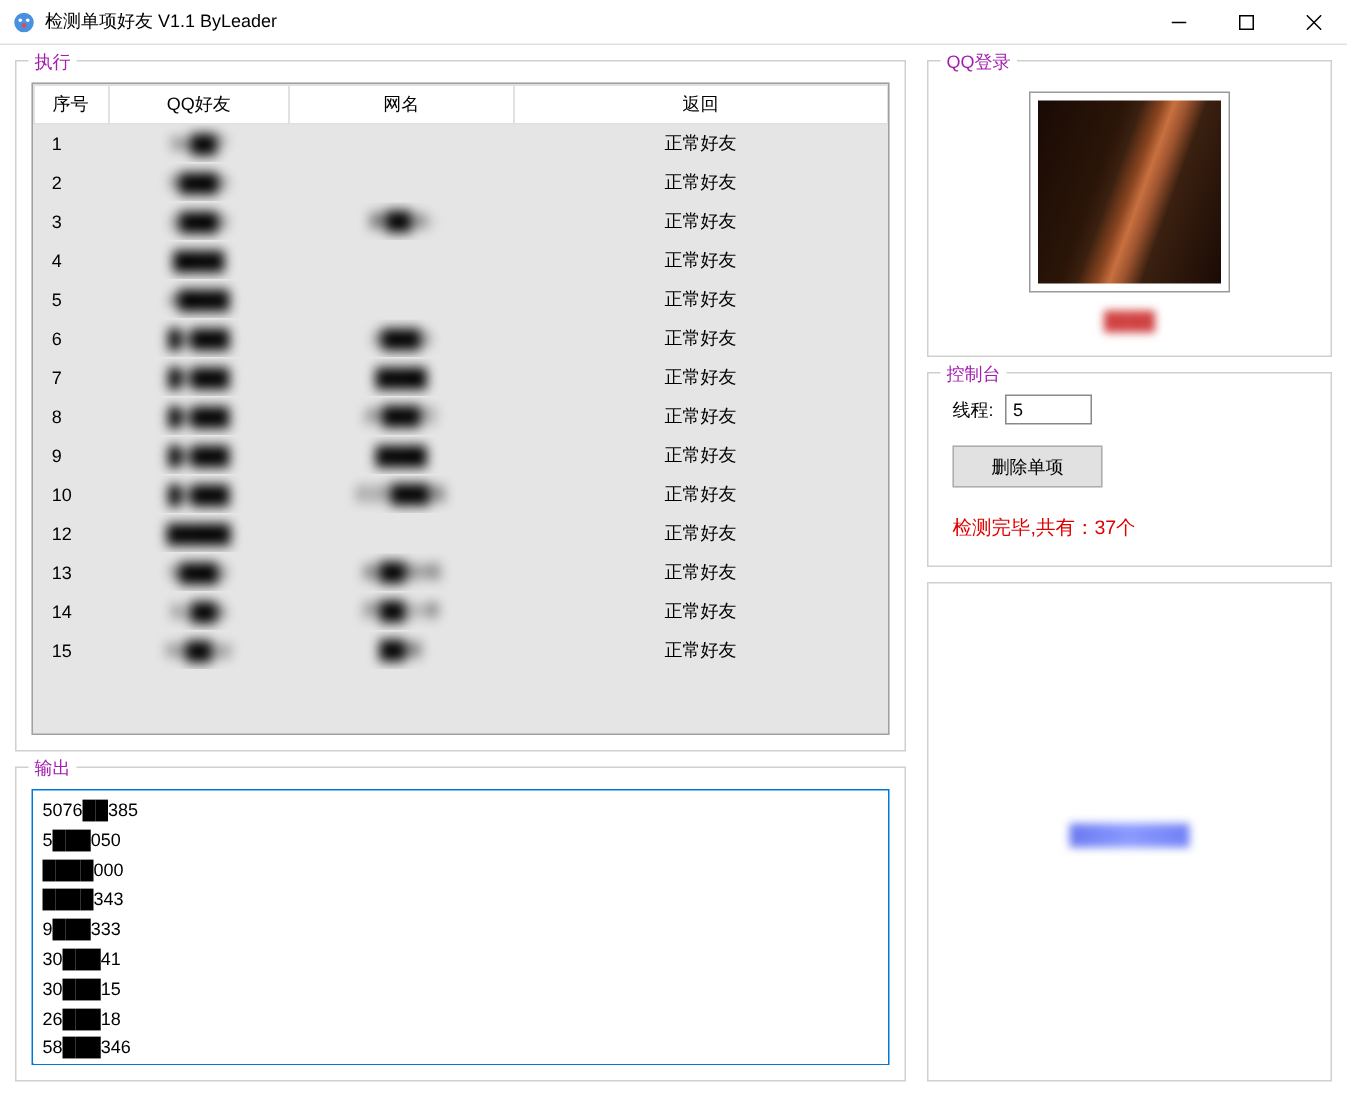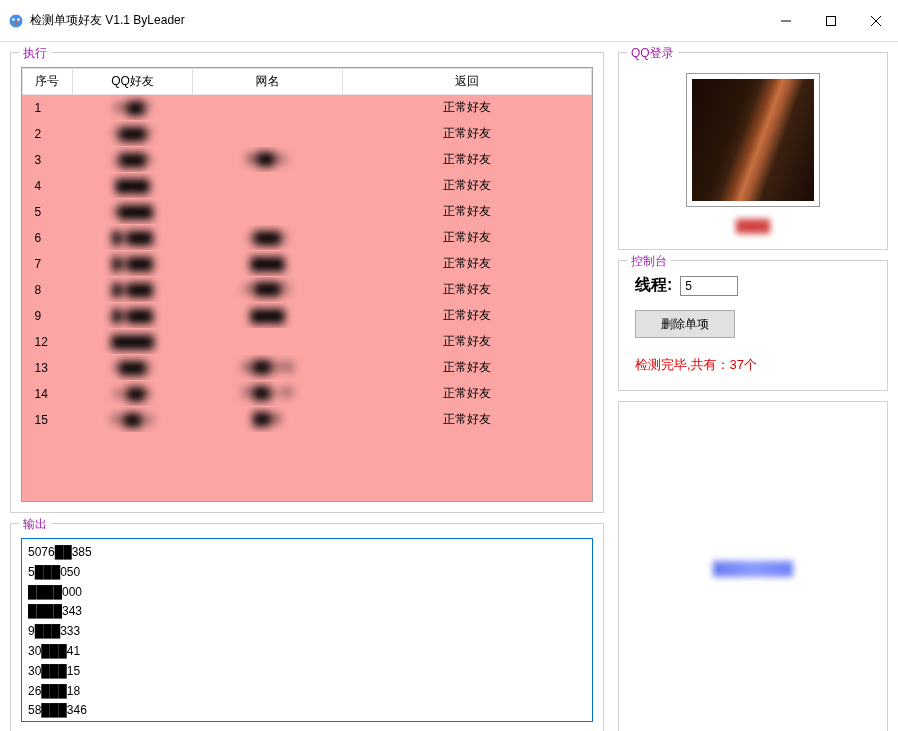--- a/index.html
+++ b/index.html
@@ -5,21 +5,21 @@
     * { box-sizing: border-box; margin: 0; padding: 0; }
     body {
       font-family: "Microsoft YaHei", Arial, sans-serif;
       font-size: 12px;
       background: #fff;
       width: 898px;
       height: 731px;
       overflow: hidden;
     }
     .titlebar {
-      height: 42px;
+      height: 30px;
       display: flex;
       align-items: center;
       padding: 0 0 0 8px;
       border-bottom: 1px solid #e0e0e0;
       background: #fff;
     }
     .titlebar-icon {
       width: 16px;
       height: 16px;
       margin-right: 6px;
@@ -78,21 +78,21 @@
       flex: 1;
       min-height: 0;
       display: flex;
       flex-direction: column;
     }
     .table-wrap {
       flex: 1;
       border: 1px solid #a0a0a0;
       position: relative;
       overflow: hidden;
-      background: #fca5a5;
+      background: #e5e5e5;
     }
     .table-scroll {
       height: 100%;
       overflow-y: scroll;
     }
     table {
       width: 100%;
       border-collapse: collapse;
       table-layout: fixed;
     }
@@ -169,22 +169,21 @@
       padding-bottom: 16px;
     }
     .control-row {
       display: flex;
       align-items: center;
       gap: 8px;
       margin-bottom: 14px;
       padding-left: 6px;
     }
     .control-label {
-      font-size: 16px;
-      font-weight: bold;
+      font-size: 12px;
     }
     .thread-input {
       width: 58px;
       height: 20px;
       border: 1px solid #888;
       padding: 0 4px;
       font-size: 12px;
     }
     .btn-row {
       display: flex;
@@ -322,20 +321,26 @@
                   <td class="col-name"><span class="blur">亦███它</span></td>
                   <td>正常好友</td>
                 </tr>
                 <tr>
                   <td class="col-seq">9</td>
                   <td class="col-qq"><span class="blur">█6███</span></td>
                   <td class="col-name"><span class="blur">████</span></td>
                   <td>正常好友</td>
                 </tr>
                 <tr>
+                  <td class="col-seq">10</td>
+                  <td class="col-qq"><span class="blur">█3███</span></td>
+                  <td class="col-name"><span class="blur">日历███某</span></td>
+                  <td>正常好友</td>
+                </tr>
+                <tr>
                   <td class="col-seq">12</td>
                   <td class="col-qq"><span class="blur">█████</span></td>
                   <td class="col-name"><span class="blur"></span></td>
                   <td>正常好友</td>
                 </tr>
                 <tr>
                   <td class="col-seq">13</td>
                   <td class="col-qq"><span class="blur">5███2</span></td>
                   <td class="col-name"><span class="blur">老██歌唱</span></td>
                   <td>正常好友</td>

